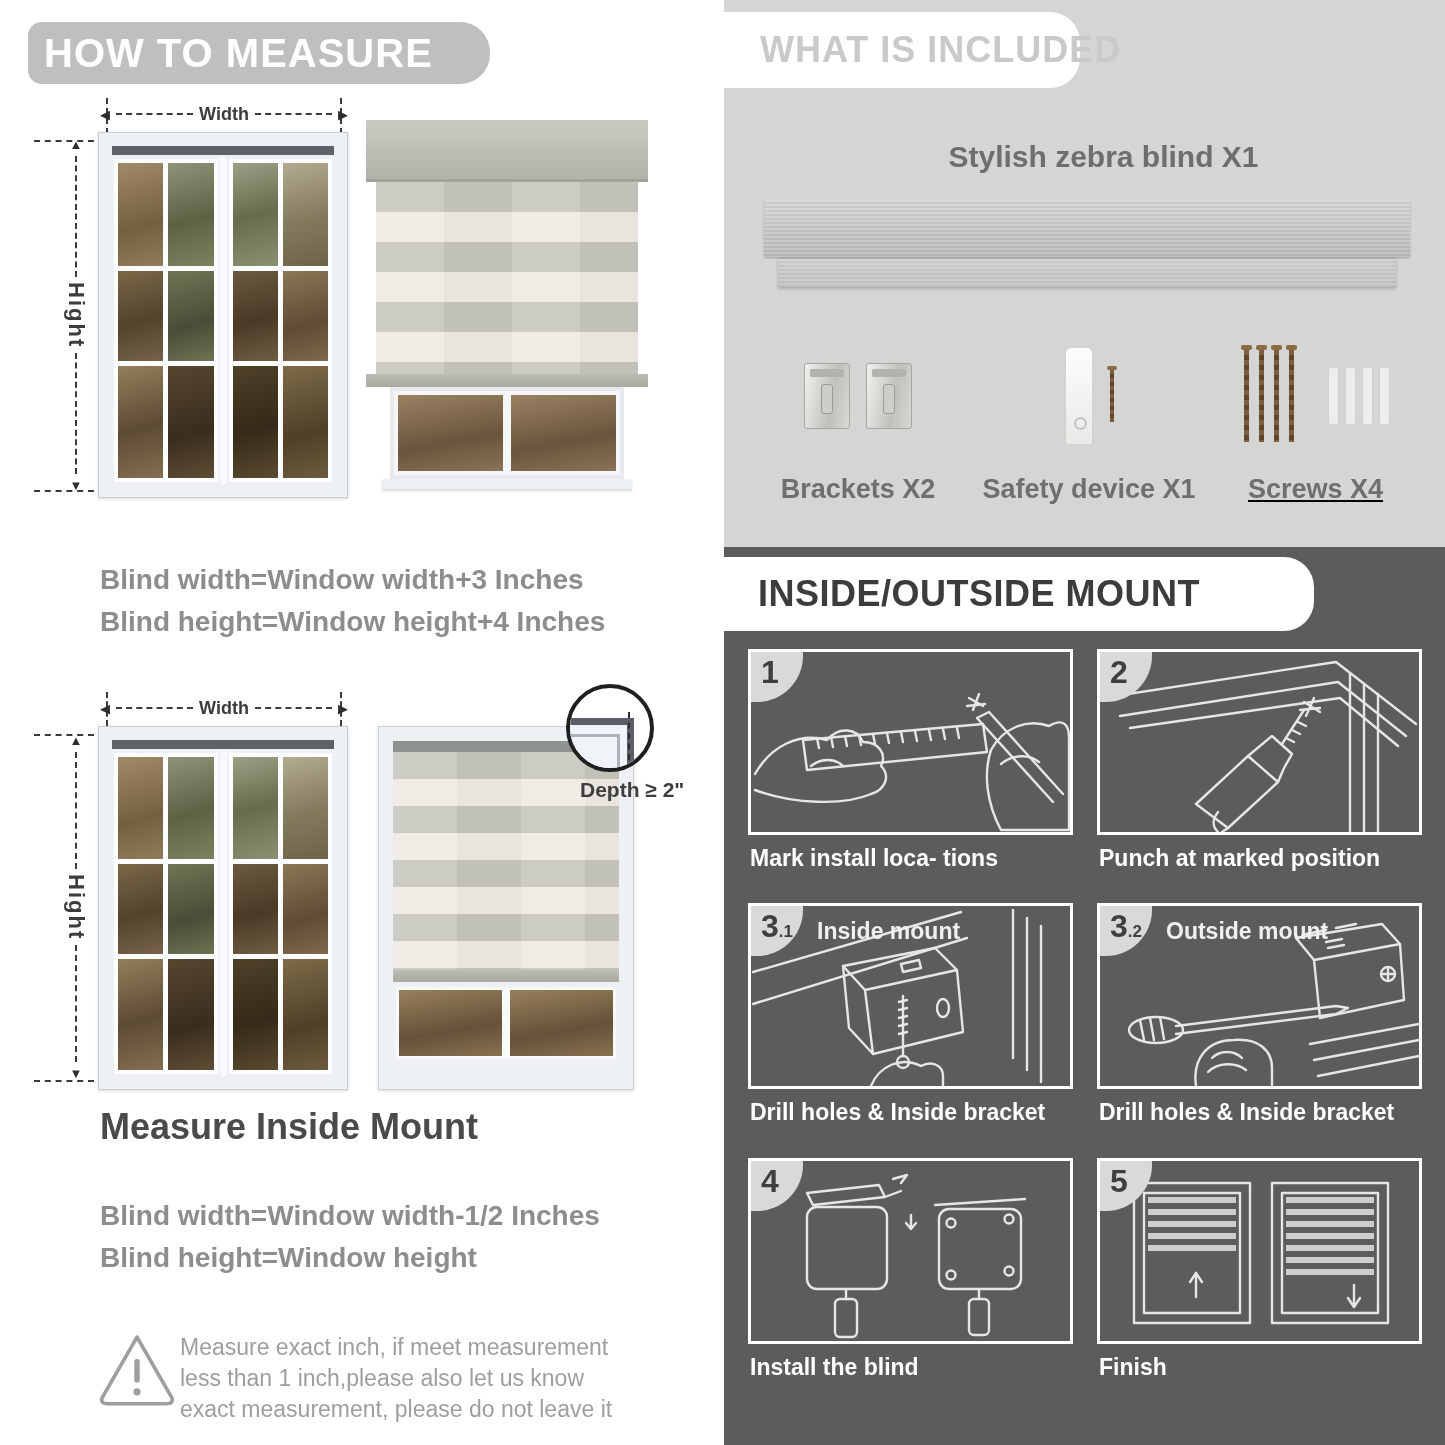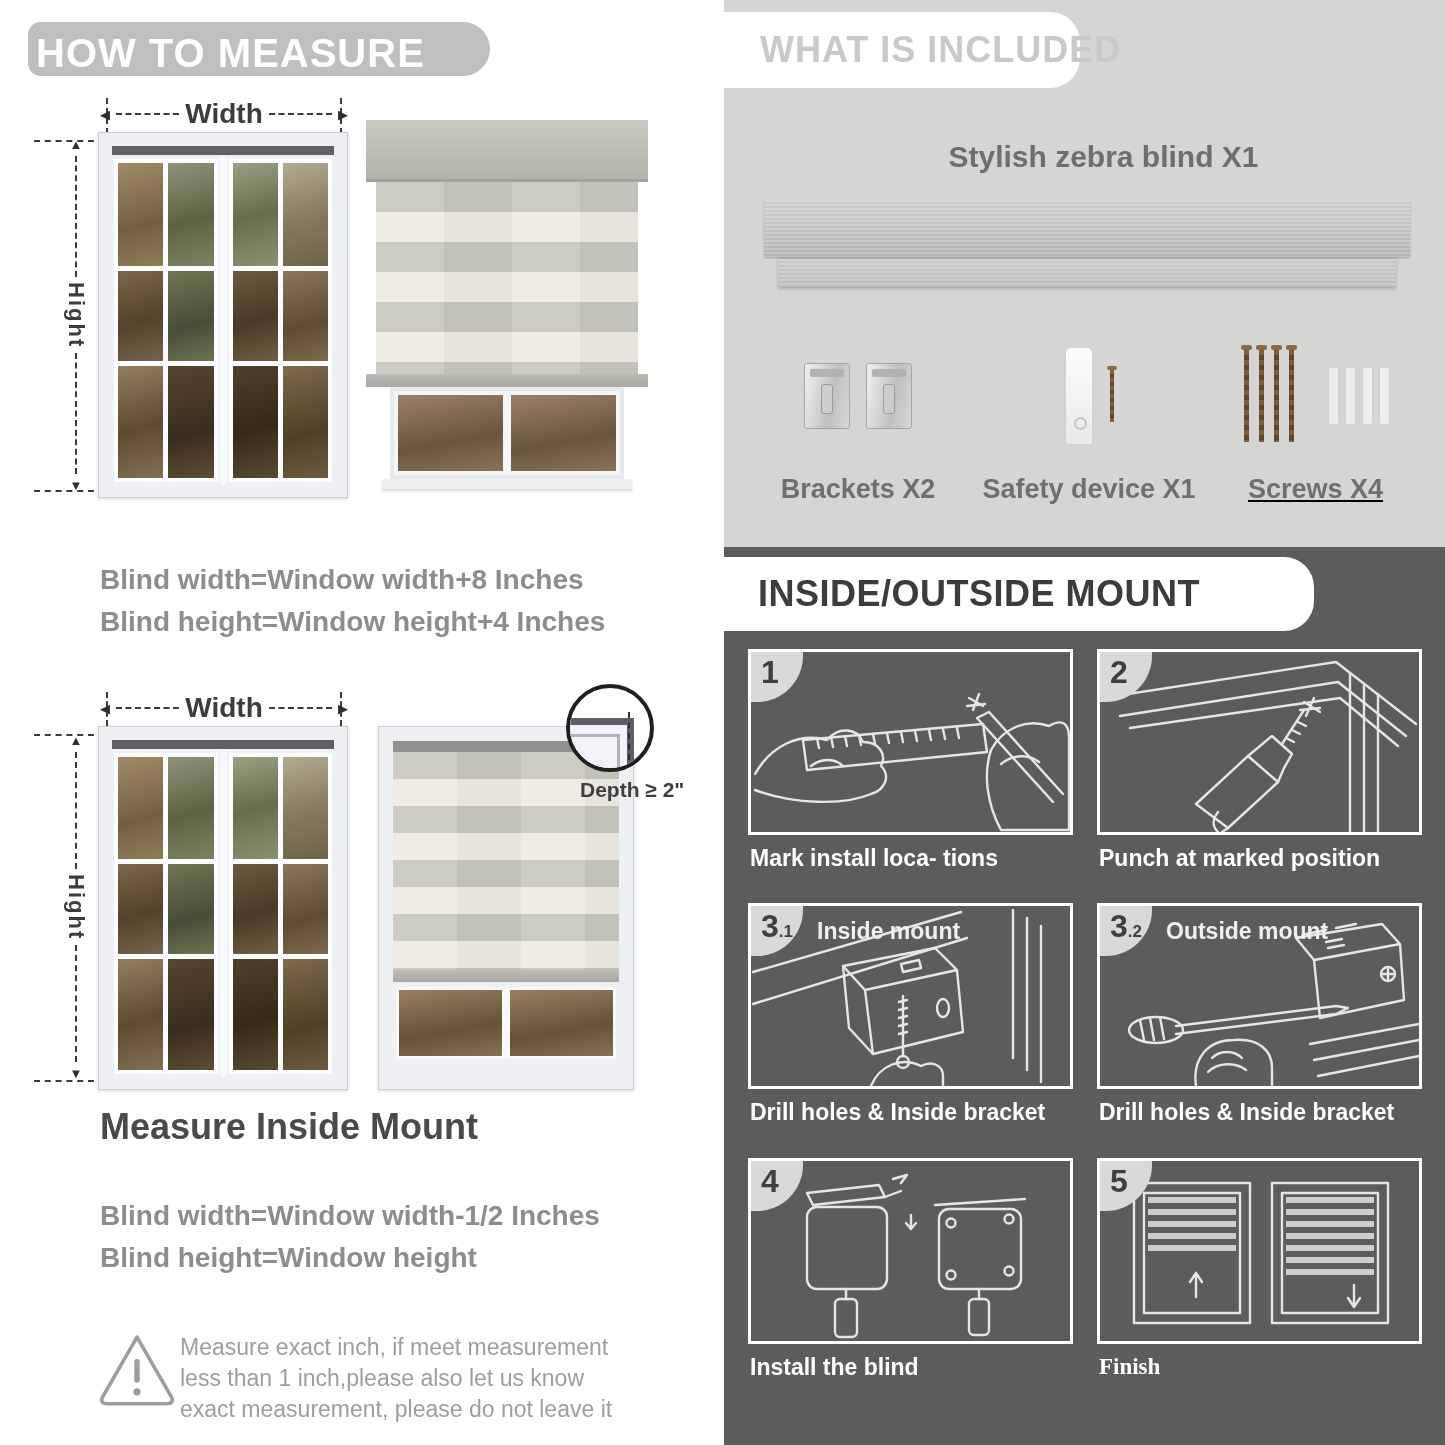--- a/index.html
+++ b/index.html
@@ -1,39 +1,39 @@
 <!DOCTYPE html>
 <html><head>
 <meta charset="utf-8">
 <style>
   html,body{margin:0;padding:0;background:#fff;}
   .canvas{position:relative;width:1445px;height:1445px;background:#fff;
     font-family:"Liberation Sans",sans-serif;overflow:hidden;}
 
   
   .pill{position:absolute;box-sizing:border-box;white-space:nowrap;}
-  .pill-left{left:28px;top:22px;width:462px;height:54px;background:#bfbfbf;
+  .pill-left{left:28px;top:22px;width:462px;height:62px;background:#bfbfbf;
     border-radius:14px 30px 30px 14px;color:#fff;font-weight:bold;font-size:40px;
-    line-height:62px;padding-left:8px;letter-spacing:1px;}
+    line-height:62px;padding-left:16px;letter-spacing:1px;}
   .pill-included{left:724px;top:12px;width:356px;height:76px;background:#fff;
     border-radius:0 30px 30px 0;color:#c9c9c9;font-weight:bold;font-size:36px;
     line-height:76px;padding-left:36px;letter-spacing:1px;}
   .pill-mount{left:724px;top:557px;width:590px;height:74px;background:#fff;
     border-radius:0 30px 30px 0;color:#3c3c3c;font-weight:bold;font-size:36px;
     line-height:74px;padding-left:34px;letter-spacing:.5px;}
 
   
   .sec-title{position:absolute;font-weight:bold;font-size:36px;color:#4a4a4a;white-space:nowrap;}
   .meas-line{position:absolute;font-weight:bold;font-size:28px;color:#8d8d8d;white-space:nowrap;}
 
   
   .dim-h{position:absolute;display:flex;align-items:center;gap:6px;color:#3a3a3a;height:24px;}
   .dim-h .dash{flex:1;border-top:2px dashed #3a3a3a;height:0;}
   .arr{font-size:13px;line-height:1;color:#2e2e2e;}
-  .dimlabel{font-weight:bold;font-size:28px;color:#3c3c3c;}
+  .dimlabel{font-weight:bold;font-size:18px;color:#3c3c3c;}
   .dim-v{position:absolute;display:flex;flex-direction:column;align-items:center;gap:5px;width:24px;}
   .dim-v .vdash{flex:1;border-left:2px dashed #3a3a3a;width:0;}
   .vlabel{writing-mode:vertical-rl;font-weight:bold;font-size:22px;color:#3c3c3c;letter-spacing:2px;}
   .tick-v{position:absolute;border-left:2px dashed #3a3a3a;width:0;}
   .tick-h{position:absolute;border-top:2px dashed #3a3a3a;height:0;}
 
   
   .win-photo{position:absolute;background:#eef1f4;border:1px solid #c9ced2;
     padding:13px;box-sizing:border-box;box-shadow:0 1px 3px rgba(0,0,0,.15);}
   .win-top-shadow{height:9px;background:#5d6268;margin-bottom:2px;}
@@ -200,21 +200,21 @@
     <div class="br-cap"></div>
     <div class="br-body"></div>
     <div class="br-rail"></div>
     <div class="under-window">
       <i class="uw-pane"></i>
         <i class="uw-pane"></i>
     </div>
     <div class="under-sill"></div>
   </div>
 
-  <div class="meas-line" style="left:100px;top:564px;">Blind width=Window width+8 Inches</div>
+  <div class="meas-line" style="left:100px;top:564px;">Blind width=Window width+3 Inches</div>
   <div class="meas-line" style="left:100px;top:606px;">Blind height=Window height+4 Inches</div>
 
   <div class="tick-v" style="left:106px;top:692px;height:34px;"></div>
   <div class="tick-v" style="left:340px;top:692px;height:34px;"></div>
   <div class="dim-h" style="left:100px;top:696px;width:248px;">
     <span class="arr">◀</span>
     <span class="dash"></span>
     <span class="dimlabel">Width</span>
     <span class="dash"></span>
     <span class="arr">▶</span>
@@ -462,15 +462,15 @@
         <rect x="186" y="84" width="88" height="6"></rect>
           <rect x="186" y="96" width="88" height="6"></rect>
         <rect x="186" y="108" width="88" height="6"></rect>
       </g>
       <g class="lineart">
         <path d="M96,136 L96,112 M96,112 l-6,9 M96,112 l6,9"></path>
         <path d="M254,124 L254,146 M254,146 l-6,-9 M254,146 l6,-9"></path>
       </g>
     </svg>
   </div>
-  <div class="step-cap" style="left:1099px;top:1354px;font-family:Liberation Serif, serif;">Finish</div>
+  <div class="step-cap" style="left:1099px;top:1354px;">Finish</div>
 
 </div>
 
 </body></html>

